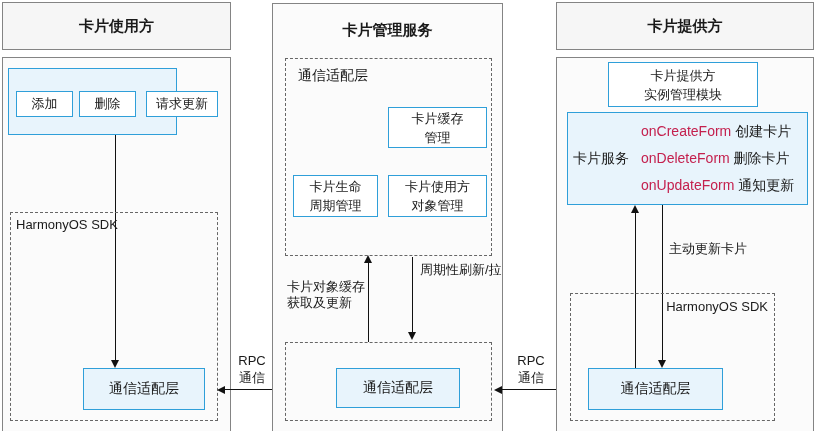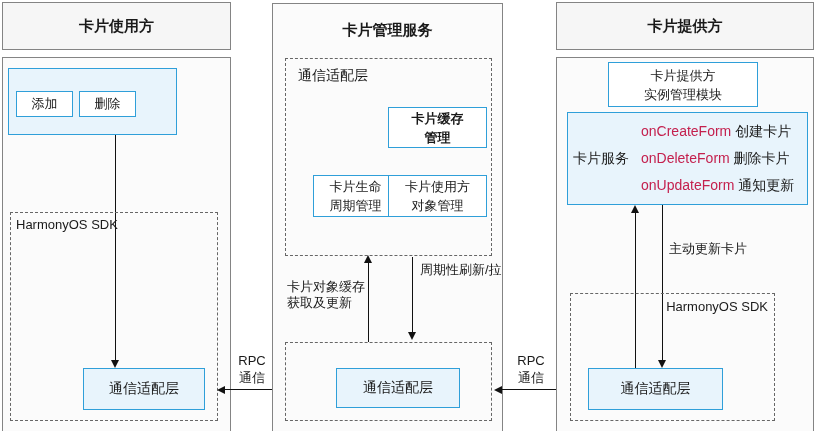--- a/index.html
+++ b/index.html
@@ -68,20 +68,23 @@
   </div>
   <div class="bigbox" style="left:2px;top:57px;width:229px;height:378px;"></div>
 
   <div class="bluebox" style="left:8px;top:68px;width:169px;height:67px;">
     <div class="btn" style="left:7px;top:22px;width:57px;height:26px;">
       <span>添加</span>
     </div>
     <div class="btn" style="left:70px;top:22px;width:57px;height:26px;">
       <span>删除</span>
     </div>
+    <div class="btn" style="left:137px;top:22px;width:72px;height:26px;">
+      <span>请求更新</span>
+    </div>
   </div>
 
   <div class="vline" style="left:115px;top:135px;height:226px;"></div>
   <div class="ah-down" style="left:111px;top:360px;"></div>
 
   <div class="dashbox" style="left:10px;top:212px;width:208px;height:209px;">
     <span class="dashlabel" style="left:5px;top:4px;">HarmonyOS SDK</span>
   </div>
 
   <div class="commbox" style="left:83px;top:368px;width:122px;height:42px;">
@@ -97,25 +100,25 @@
   <div class="ah-right" style="left:282px;top:386px;"></div>
 
   <div class="bigbox" style="left:272px;top:3px;width:231px;height:432px;">
     <span class="boxtitle">卡片管理服务</span>
   </div>
 
   <div class="dashbox" style="left:285px;top:58px;width:207px;height:198px;">
     <span class="dashlabel" style="left:12px;top:8px;font-size:14px;">通信适配层</span>
   </div>
 
-  <div class="whitebox" style="left:388px;top:107px;width:99px;height:41px;font-weight:bold;">
+  <div class="whitebox" style="left:388px;top:107px;width:99px;height:41px;">
     <span>卡片缓存</span>
     <span>管理</span>
   </div>
-  <div class="whitebox" style="left:293px;top:175px;width:85px;height:42px;margin-left:20px;">
+  <div class="whitebox" style="left:293px;top:175px;width:85px;height:42px;">
     <span>卡片生命</span>
     <span>周期管理</span>
   </div>
   <div class="whitebox" style="left:388px;top:175px;width:99px;height:42px;">
     <span>卡片使用方</span>
     <span>对象管理</span>
   </div>
 
   <div class="vline" style="left:368px;top:262px;height:80px;"></div>
   <div class="ah-up" style="left:364px;top:255px;"></div>

